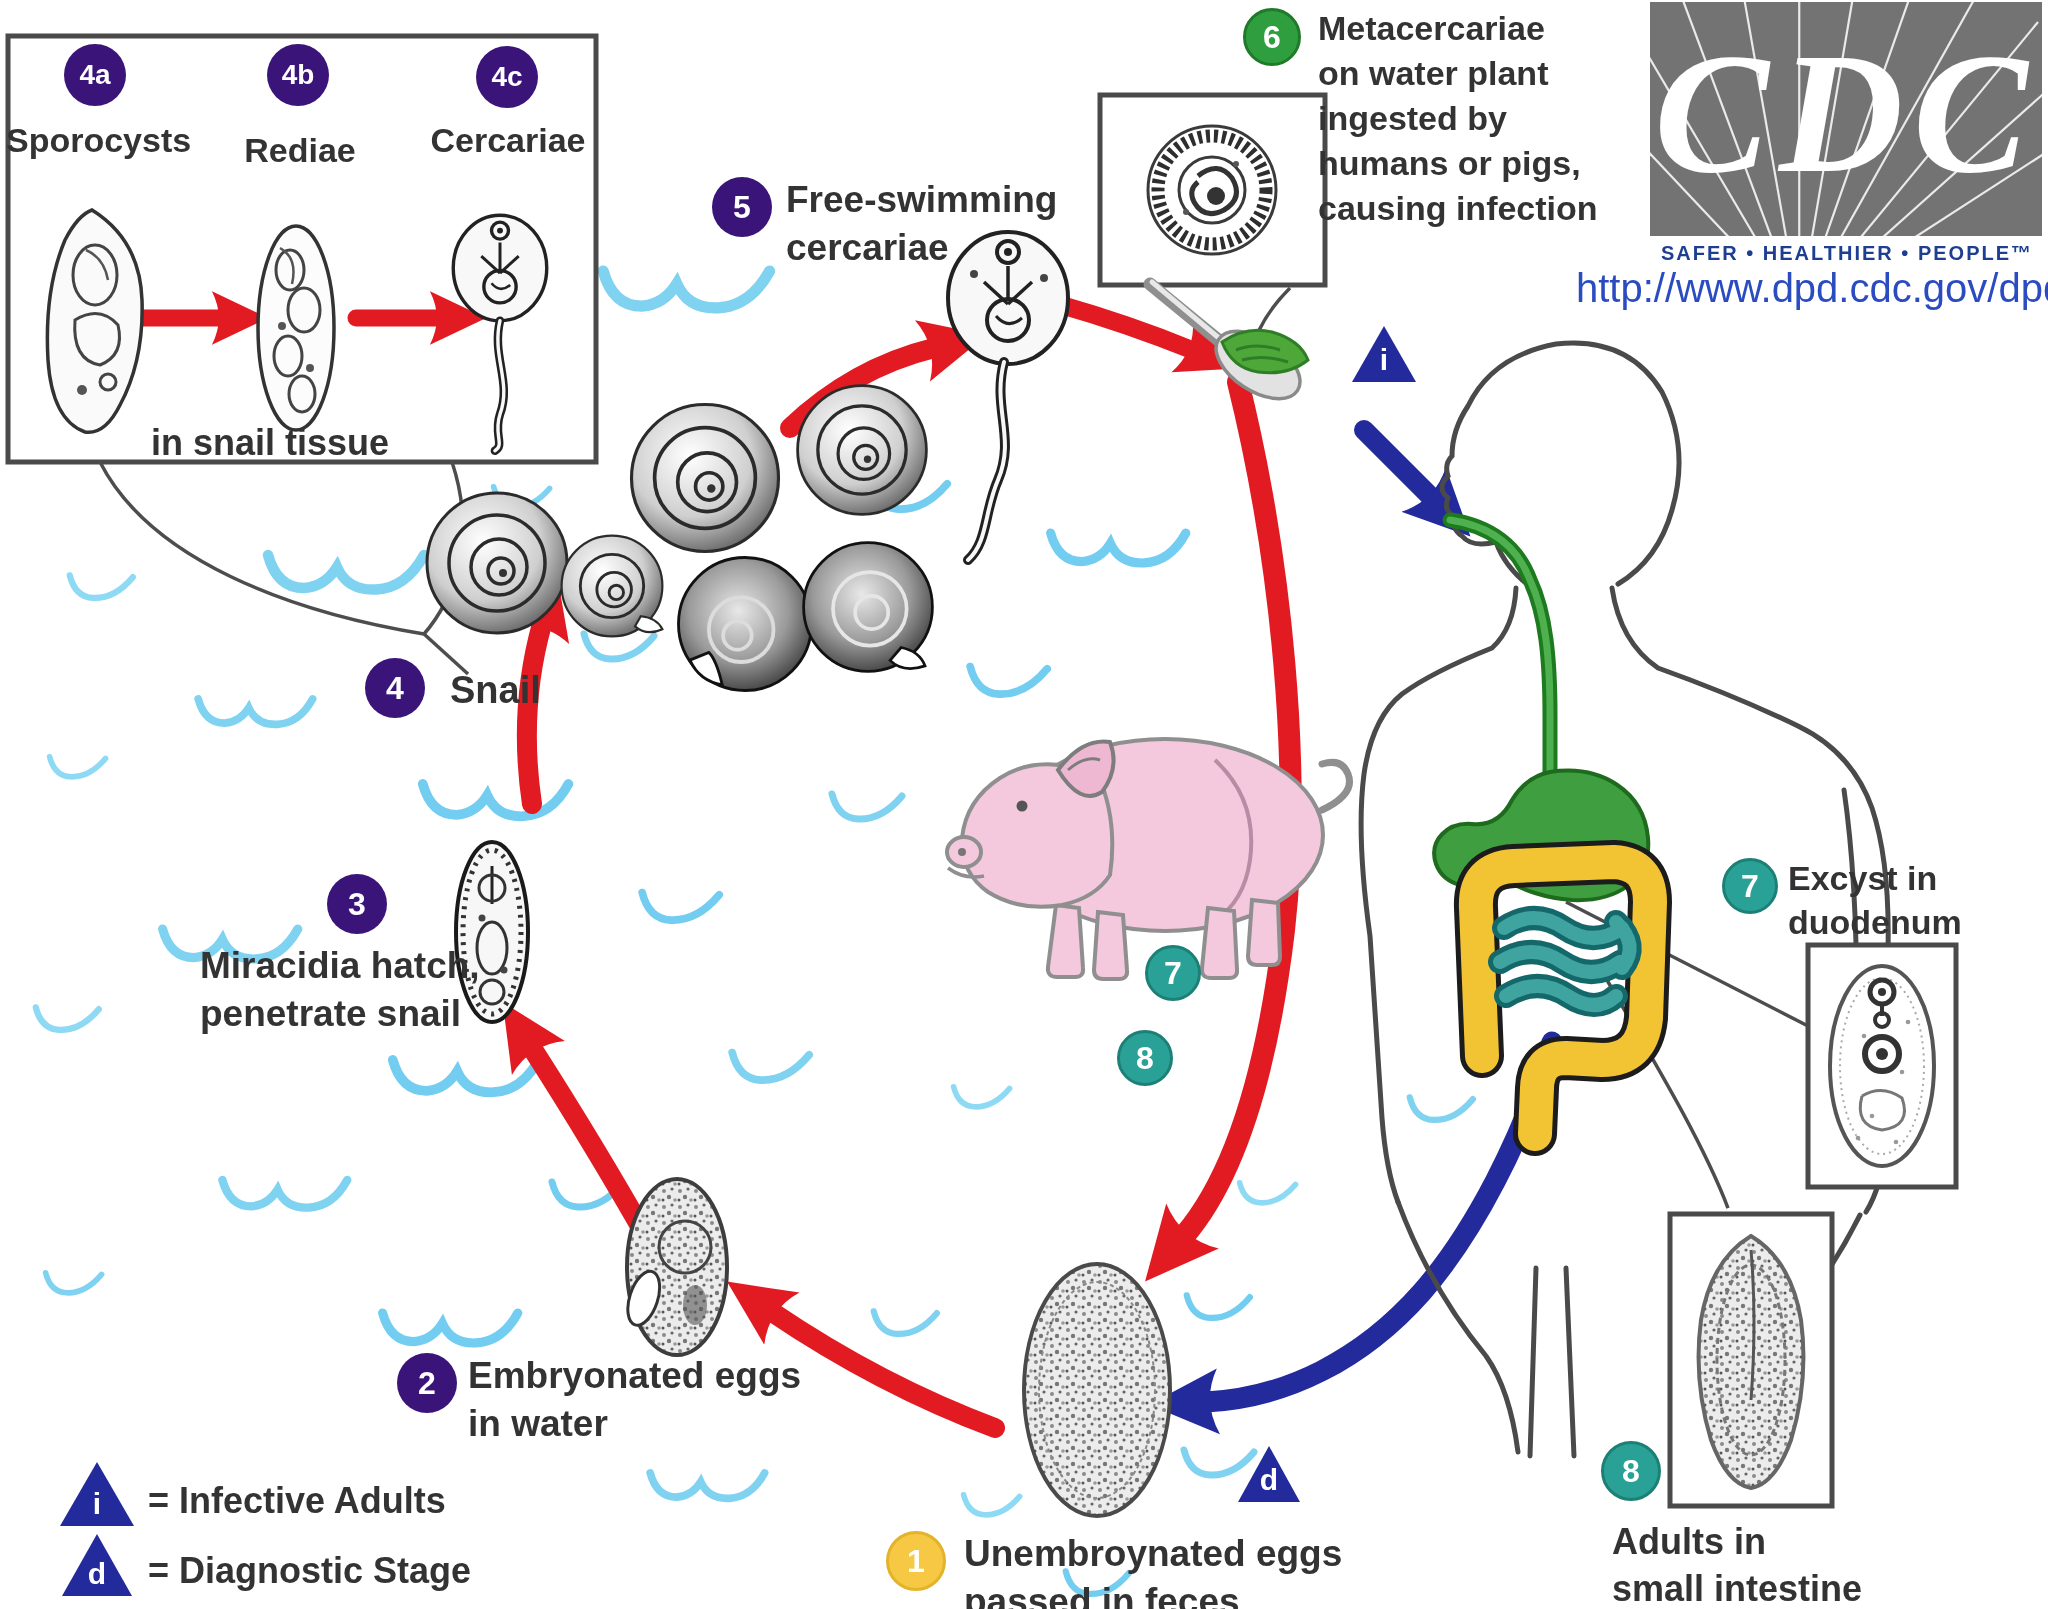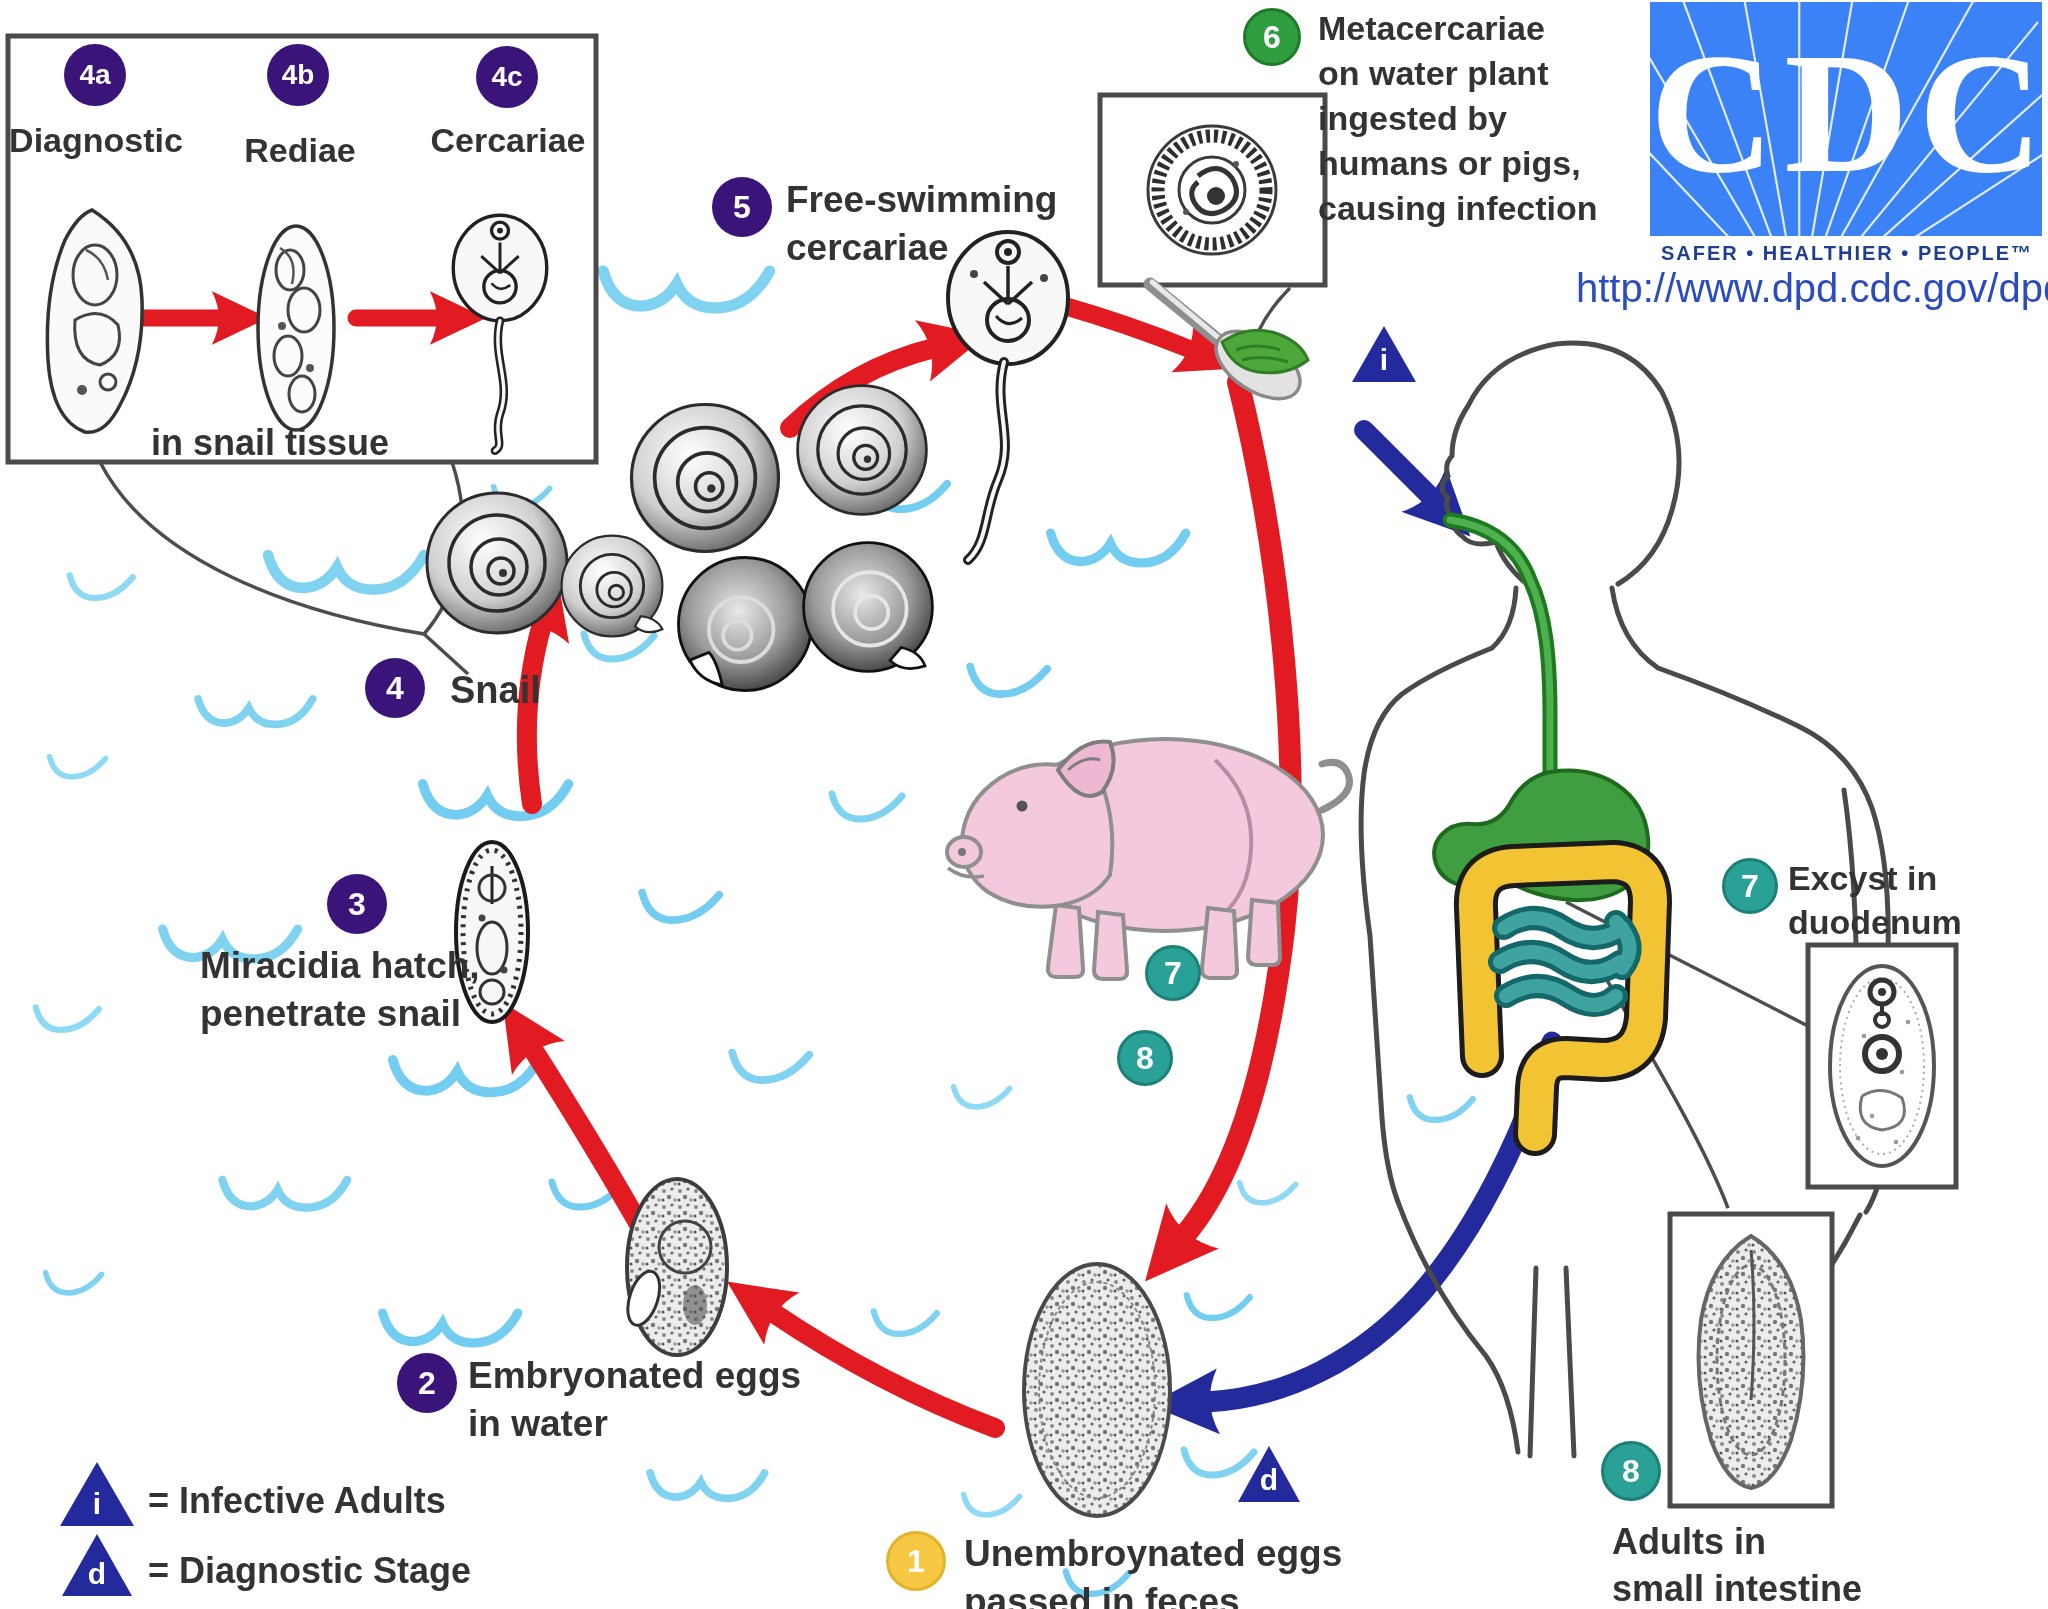--- a/index.html
+++ b/index.html
@@ -10,21 +10,21 @@
        color:#fff;font-weight:bold;font-size:32px;line-height:1;}
   .bdg.sm{font-size:28px;}
   .purple{background:#3a1478;}
   .green{background:#2f9e3e;border:3px solid #1f7a2a;box-sizing:border-box;}
   .teal{background:#2aa196;border:3px solid #1c8076;box-sizing:border-box;}
   .yellow{background:#f6c844;border:3px solid #e3b32a;box-sizing:border-box;}
   .lbl{position:absolute;color:#333;font-weight:bold;white-space:pre-line;line-height:1.3;}
   .tri{position:absolute;background:#232a9c;clip-path:polygon(50% 0,100% 100%,0 100%);
        display:flex;align-items:flex-end;justify-content:center;}
   .tri span{color:#fff;font-weight:bold;font-size:30px;line-height:1;padding-bottom:7px;}
-  .cdc{position:absolute;left:1650px;top:2px;width:392px;height:234px;background:#3b82f6;overflow:hidden;}
+  .cdc{position:absolute;left:1650px;top:2px;width:392px;height:234px;background:#737373;overflow:hidden;font-style:italic;}
   .cdc svg{position:absolute;left:0;top:0;width:100%;height:100%;}
   .cdc .letters{position:absolute;left:0;top:8px;width:100%;text-align:center;color:#fff;
        font-family:"Liberation Serif",serif;font-weight:bold;font-size:172px;letter-spacing:10px;line-height:1.2;}
   .tagline{position:absolute;left:1650px;top:242px;width:394px;text-align:center;color:#1d3e91;
        font-weight:bold;font-size:20px;letter-spacing:2px;white-space:nowrap;}
   .cdcurl{position:absolute;left:1576px;top:266px;color:#2b4cc0;font-size:40px;white-space:nowrap;}
 </style>
 </head>
 <body>
 
@@ -337,21 +337,21 @@
   <div class="bdg purple" style="left:365px;top:658px;width:60px;height:60px;">4</div>
   <div class="bdg purple" style="left:327px;top:874px;width:60px;height:60px;">3</div>
   <div class="bdg purple" style="left:397px;top:1353px;width:60px;height:60px;">2</div>
   <div class="bdg yellow" style="left:886px;top:1531px;width:60px;height:60px;">1</div>
   <div class="bdg green" style="left:1243px;top:8px;width:58px;height:58px;">6</div>
   <div class="bdg teal" style="left:1722px;top:858px;width:56px;height:56px;">7</div>
   <div class="bdg teal" style="left:1601px;top:1441px;width:60px;height:60px;">8</div>
   <div class="bdg teal" style="left:1145px;top:945px;width:56px;height:56px;">7</div>
   <div class="bdg teal" style="left:1117px;top:1030px;width:56px;height:56px;">8</div>
 
-  <div class="lbl" style="left:6px;top:118px;width:180px;text-align:center;font-size:34px;">Diagnostic</div>
+  <div class="lbl" style="left:6px;top:118px;width:180px;text-align:center;font-size:34px;">Sporocysts</div>
   <div class="lbl" style="left:225px;top:128px;width:150px;text-align:center;font-size:34px;">Rediae</div>
   <div class="lbl" style="left:418px;top:118px;width:180px;text-align:center;font-size:34px;">Cercariae</div>
   <div class="lbl" style="left:135px;top:420px;width:270px;text-align:center;font-size:36px;">in snail tissue</div>
   <div class="lbl" style="left:786px;top:176px;font-size:37px;">Free-swimming
 cercariae</div>
   <div class="lbl" style="left:450px;top:666px;font-size:38px;">Snail</div>
   <div class="lbl" style="left:200px;top:942px;font-size:37px;">Miracidia hatch,
 penetrate snail</div>
   <div class="lbl" style="left:468px;top:1352px;font-size:37px;">Embryonated eggs
 in water</div>

